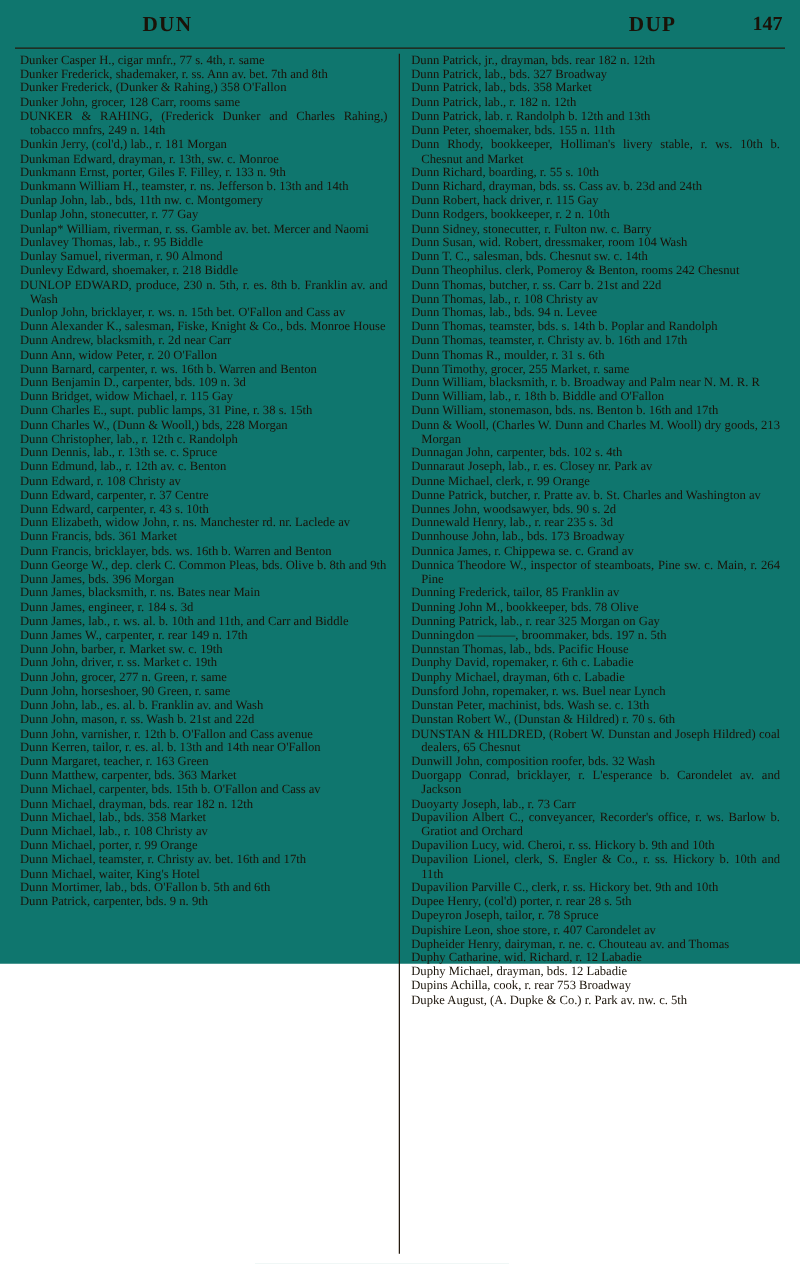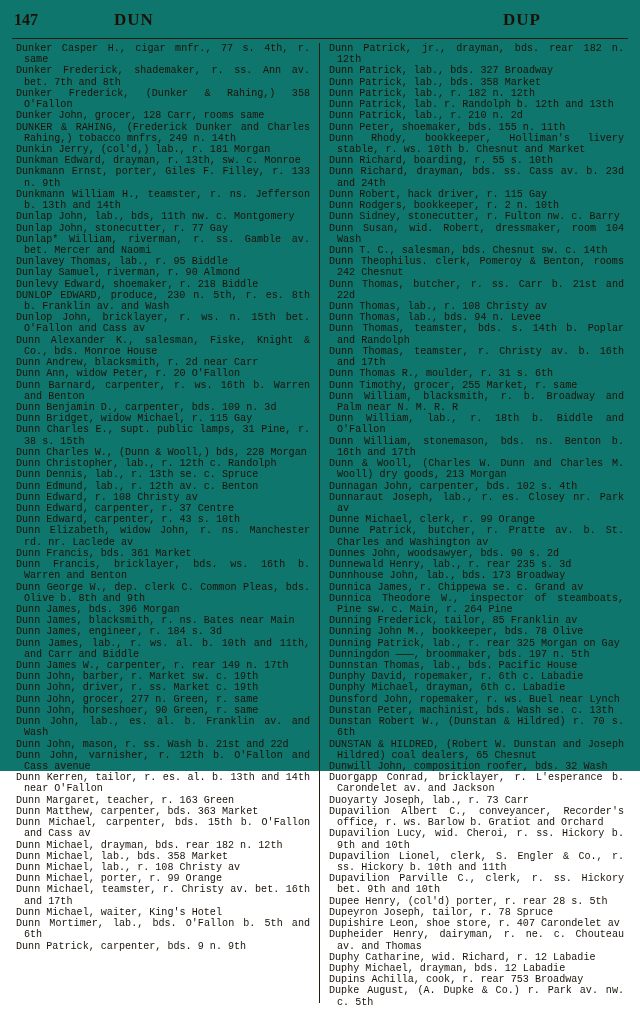--- a/index.html
+++ b/index.html
@@ -35,21 +35,21 @@
     top: 0;
     font-variant: small-caps;
     font-weight: bold;
     font-size: 17px;
     letter-spacing: 1px;
   }
   .header .hdr-center {
     position: absolute;
     left: 0; right: 0;
     top: 1px;
-    text-align: left;
+    text-align: right;
     font-weight: bold;
     font-size: 16px;
   }
   .header .hdr-right {
     position: absolute;
     right: 85px;
     top: 0;
     font-variant: small-caps;
     font-weight: bold;
     font-size: 17px;
@@ -63,21 +63,20 @@
   .columns {
     position: relative;
     display: flex;
     width: 100%;
     height: 960px;
   }
   .col {
     width: 50%;
     box-sizing: border-box;
     padding: 0 6px;
-    font-family: Liberation Mono, monospace;
   }
   .col.left {
     border-right: 1.1px solid #241a0e;
     padding-right: 9px;
   }
   .col.right {
     padding-left: 9px;
   }
   .entry {
     font-size: 10.1px;
@@ -165,21 +164,20 @@
         <p class="entry j">Dunn Michael, waiter, King's Hotel</p>
         <p class="entry j">Dunn Mortimer, lab., bds. O'Fallon b. 5th and 6th</p>
         <p class="entry j">Dunn Patrick, carpenter, bds. 9 n. 9th</p>
       </div>
     <div class="col right" id="col-right">
         <p class="entry j">Dunn Patrick, jr., drayman, bds. rear 182 n. 12th</p>
         <p class="entry j">Dunn Patrick, lab., bds. 327 Broadway</p>
         <p class="entry j">Dunn Patrick, lab., bds. 358 Market</p>
         <p class="entry j">Dunn Patrick, lab., r. 182 n. 12th</p>
         <p class="entry j">Dunn Patrick, lab. r. Randolph b. 12th and 13th</p>
-        <p class="entry j">Dunn Patrick, lab., r. 210 n. 2d</p>
         <p class="entry j">Dunn Peter, shoemaker, bds. 155 n. 11th</p>
         <p class="entry j">Dunn Rhody, bookkeeper, Holliman's livery stable, r. ws. 10th b. Chesnut and Market</p>
         <p class="entry j">Dunn Richard, boarding, r. 55 s. 10th</p>
         <p class="entry j">Dunn Richard, drayman, bds. ss. Cass av. b. 23d and 24th</p>
         <p class="entry j">Dunn Robert, hack driver, r. 115 Gay</p>
         <p class="entry j">Dunn Rodgers, bookkeeper, r. 2 n. 10th</p>
         <p class="entry j">Dunn Sidney, stonecutter, r. Fulton nw. c. Barry</p>
         <p class="entry j">Dunn Susan, wid. Robert, dressmaker, room 104 Wash</p>
         <p class="entry j">Dunn T. C., salesman, bds. Chesnut sw. c. 14th</p>
         <p class="entry j">Dunn Theophilus. clerk, Pomeroy &amp; Benton, rooms 242 Chesnut</p>

